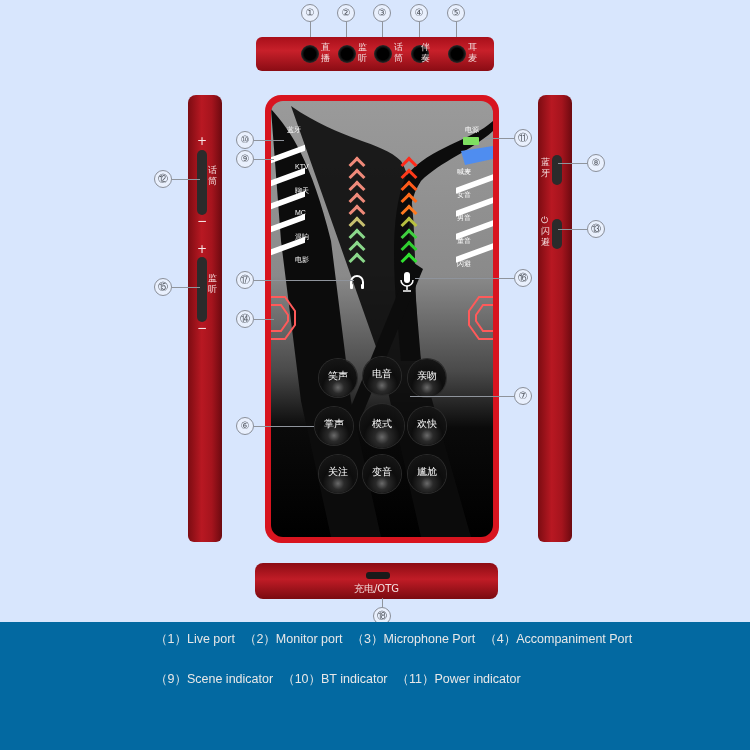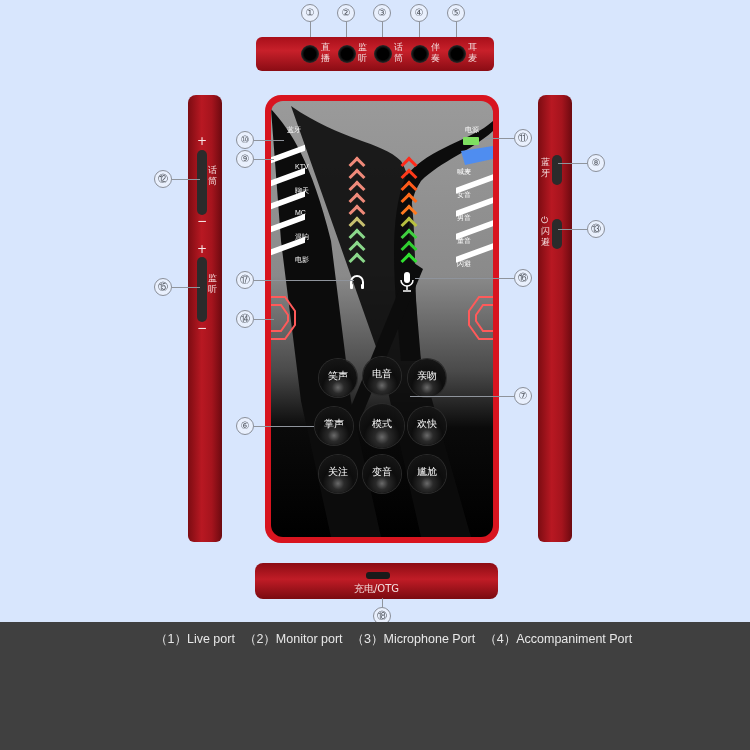--- a/index.html
+++ b/index.html
@@ -65,21 +65,21 @@
 
   
   .bottom-bar {
     left: 255px; top: 563px; width: 243px; height: 36px;
     background: linear-gradient(#8c0c14, #c01c26 45%, #7a0a10);
     border-radius: 8px;
   }
 
   
   .legend {
-    left: 0; top: 622px; width: 750px; height: 128px; background: #404040;
+    left: 0; top: 622px; width: 750px; height: 128px; background: #0369a1;
   }
   .legend-row { position: absolute; left: 155px; font-size: 12.5px; color: #e8e8e8; white-space: nowrap; font-family: "Liberation Sans", sans-serif; }
   .legend-row span { margin-right: 9px; }
 </style>
 </head>
 <body>
 
 <div class="callout" style="left:301px;top:4px">①</div>
 <div class="callout" style="left:337px;top:4px">②</div>
 <div class="callout" style="left:373px;top:4px">③</div>
@@ -92,21 +92,21 @@
 <div class="leader" style="left:456px;top:22px;width:1px;height:25px"></div>
 
 <div class="abs top-bar">
   <div class="port" style="left:45px"></div>
   <div class="port-label" style="left:65px">直播</div>
   <div class="port" style="left:82px"></div>
   <div class="port-label" style="left:102px">监听</div>
   <div class="port" style="left:118px"></div>
   <div class="port-label" style="left:138px">话筒</div>
   <div class="port" style="left:155px"></div>
-  <div class="port-label" style="left:175px">伴奏</div>
+  <div class="port-label" style="left:165px">伴奏</div>
   <div class="port" style="left:192px"></div>
   <div class="port-label" style="left:212px">耳麦</div>
 </div>
 
 <div class="abs side-bar" style="left:188px;top:95px;height:447px">
   <div class="pm" style="left:9px;top:40px">+</div>
   <div class="side-btn" style="left:9px;top:55px;height:65px"></div>
   <div class="vlabel" style="left:20px;top:70px">话筒</div>
   <div class="pm" style="left:9px;top:120px">−</div>
   <div class="pm" style="left:9px;top:148px">+</div>
@@ -244,13 +244,16 @@
   <div class="abs" style="left:111px;top:9px;width:24px;height:7px;background:#1a1a1a;border-radius:3px"></div>
   <div class="abs" style="left:0;top:19px;width:243px;text-align:center;font-size:10px;color:#f3dede">充电/OTG</div>
 </div>
 <div class="leader" style="left:382px;top:598px;width:1px;height:10px"></div>
 <div class="callout" style="left:373px;top:607px">⑱</div>
 
 <div class="abs legend">
   <div class="legend-row" style="top:9px">
     <span>（1）Live port</span><span>（2）Monitor port</span><span>（3）Microphone Port</span><span>（4）Accompaniment Port</span>
   </div>
+  <div class="legend-row" style="top:49px">
+    <span>（9）Scene indicator</span><span>（10）BT indicator</span><span>（11）Power indicator</span>
+  </div>
 </div>
 
 </body></html>

